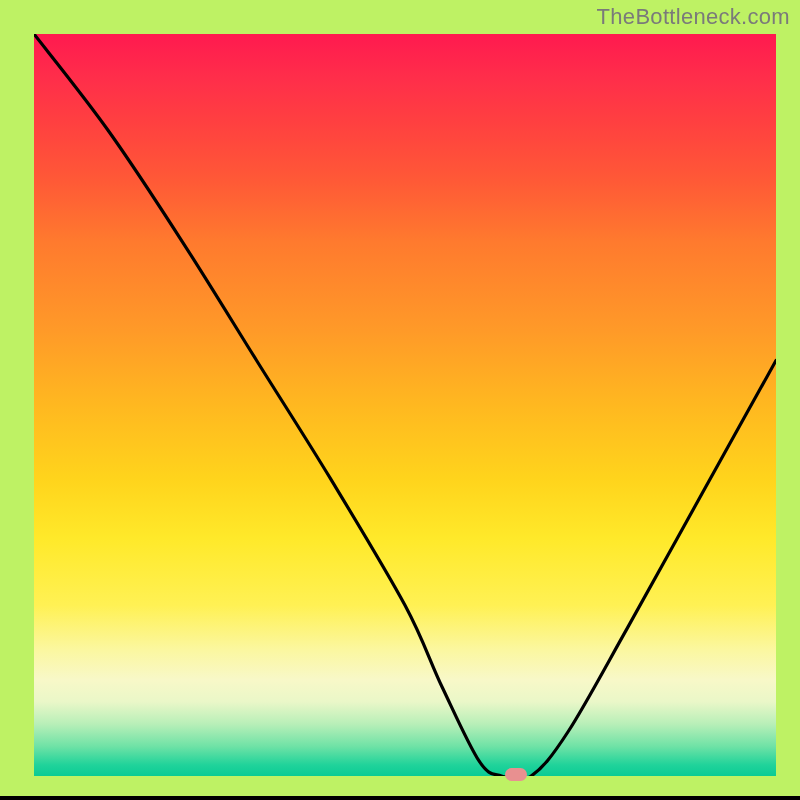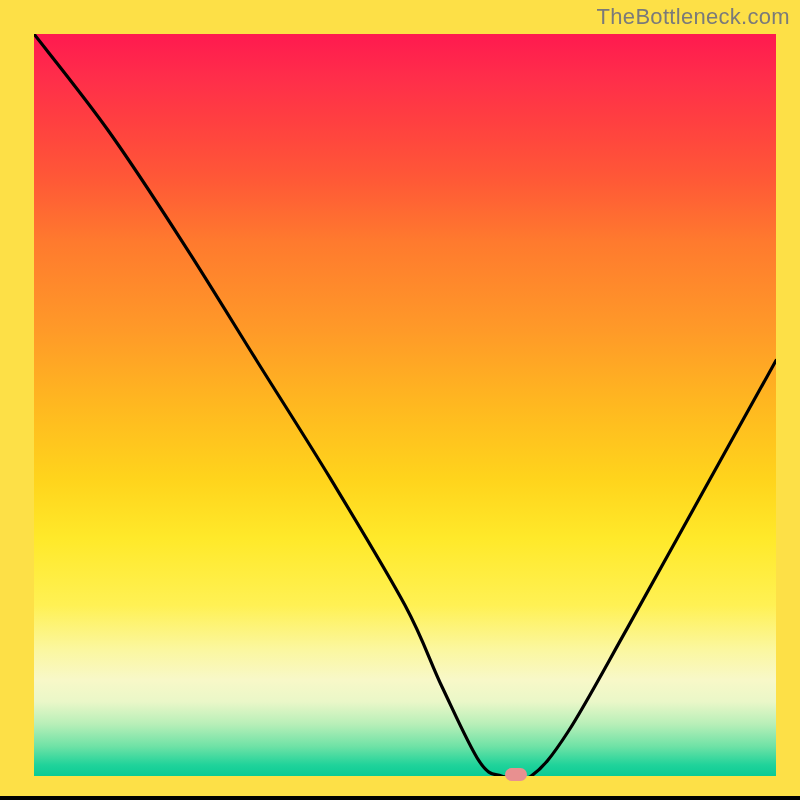--- a/index.html
+++ b/index.html
@@ -8,21 +8,21 @@
     width: 800px;
     height: 800px;
     background: #000;
     overflow: hidden;
     font-family: Arial, Helvetica, sans-serif;
   }
   .outer {
     position: relative;
     width: 800px;
     height: 796px;
-    background: #fde047;
+    background: #bef264;
   }
   .watermark {
     position: absolute;
     top: 4px;
     right: 10px;
     color: #7a7a7a;
     font-size: 22px;
     font-weight: 500;
     letter-spacing: 0.3px;
   }

